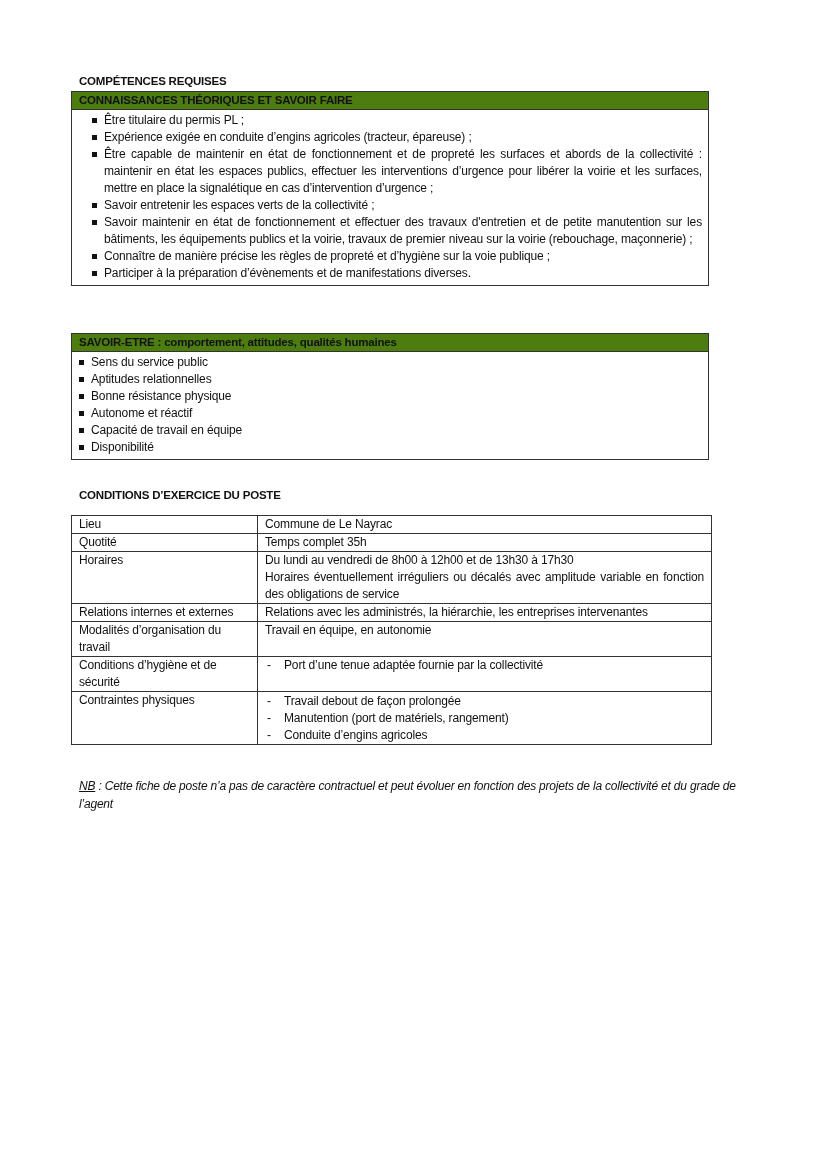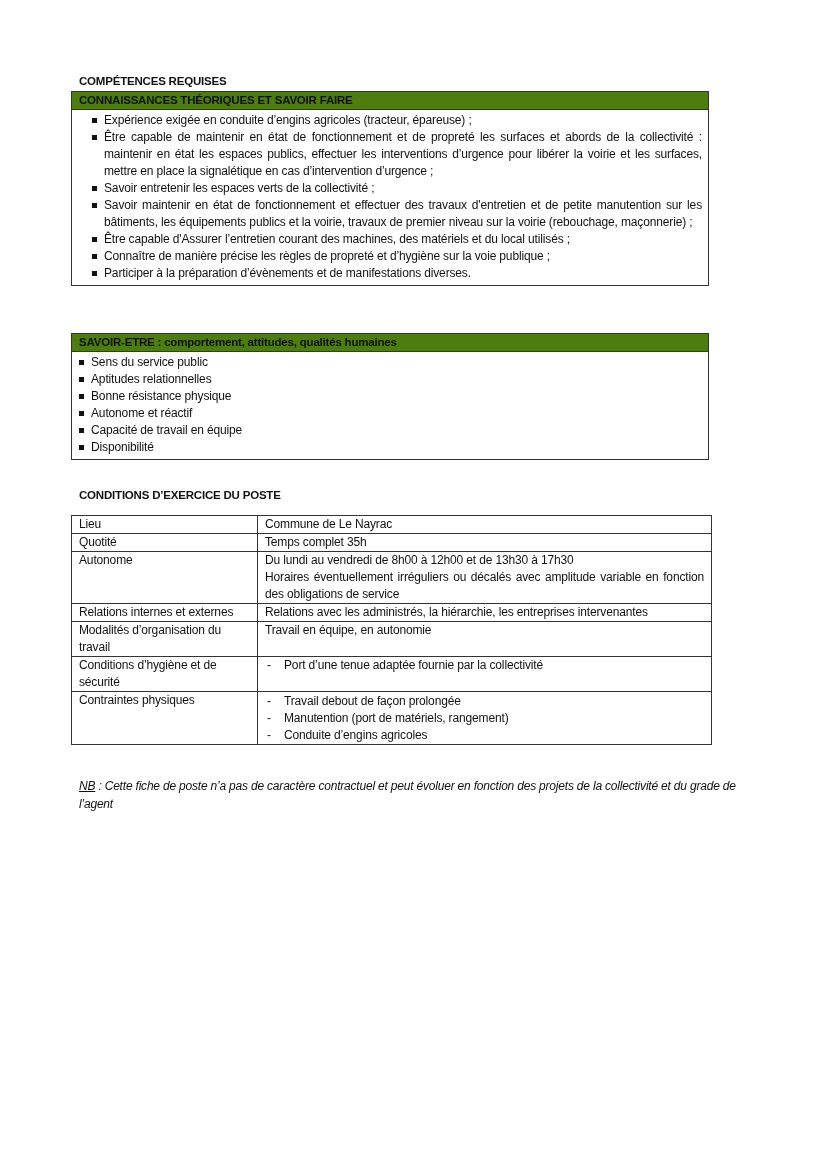--- a/index.html
+++ b/index.html
@@ -60,25 +60,26 @@
 </head>
 <body>
 
 <div class="page">
 
   <div class="section-title" style="top:75px;">COMPÉTENCES REQUISES</div>
 
   <div class="box box1" style="top:91px;">
     <div class="box-header">CONNAISSANCES THÉORIQUES ET SAVOIR FAIRE</div>
     <ul class="box-list">
+      <li><span class="bullet"></span><span>Être titulaire du permis PL ;</span></li>
       <li><span class="bullet"></span><span>Expérience exigée en conduite d’engins agricoles (tracteur, épareuse) ;</span></li>
       <li><span class="bullet"></span><span>Être capable de maintenir en état de fonctionnement et de propreté les surfaces et abords de la collectivité : maintenir en état les espaces publics, effectuer les interventions d’urgence pour libérer la voirie et les surfaces, mettre en place la signalétique en cas d’intervention d’urgence ;</span></li>
       <li><span class="bullet"></span><span>Savoir entretenir les espaces verts de la collectivité ;</span></li>
       <li><span class="bullet"></span><span>Savoir maintenir en état de fonctionnement et effectuer des travaux d'entretien et de petite manutention sur les bâtiments, les équipements publics et la voirie, travaux de premier niveau sur la voirie (rebouchage, maçonnerie) ;</span></li>
-      <li><span class="bullet"></span><span>Être capable d'Assurer l’entretien courant des machines, des matériels et du local utilisés ;</span></li>
+      <li><span class="bullet"></span></li>
       <li><span class="bullet"></span><span>Connaître de manière précise les règles de propreté et d’hygiène sur la voie publique ;</span></li>
       <li><span class="bullet"></span><span>Participer à la préparation d’évènements et de manifestations diverses.</span></li>
     </ul>
   </div>
 
   <div class="box box2" style="top:333px;">
     <div class="box-header" style="">SAVOIR-ETRE : comportement, attitudes, qualités humaines</div>
     <ul class="box-list">
       <li><span class="bullet"></span><span>Sens du service public</span></li>
       <li><span class="bullet"></span><span>Aptitudes relationnelles</span></li>
@@ -95,21 +96,21 @@
     <tbody>
       <tr>
         <td class="label">Lieu</td>
         <td class="value">Commune de Le Nayrac</td>
       </tr>
       <tr>
         <td class="label">Quotité</td>
         <td class="value">Temps complet 35h</td>
       </tr>
       <tr>
-        <td class="label">Autonome</td>
+        <td class="label">Horaires</td>
         <td class="value">
           <div>Du lundi au vendredi de 8h00 à 12h00 et de 13h30 à 17h30</div>
           <div>Horaires éventuellement irréguliers ou décalés avec amplitude variable en fonction des obligations de service</div>
         </td>
       </tr>
       <tr>
         <td class="label">Relations internes et externes</td>
         <td class="value">Relations avec les administrés, la hiérarchie, les entreprises intervenantes</td>
       </tr>
       <tr>

